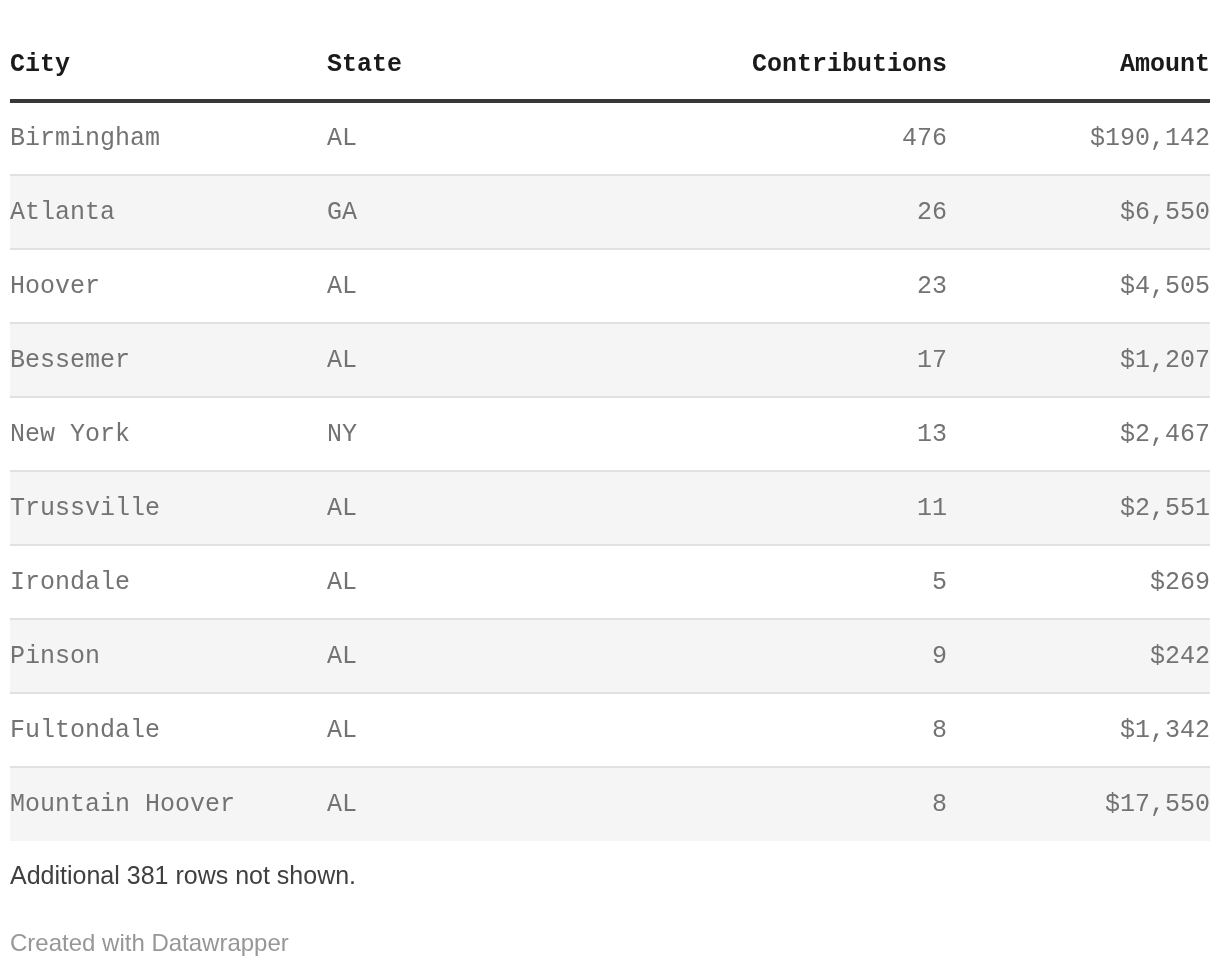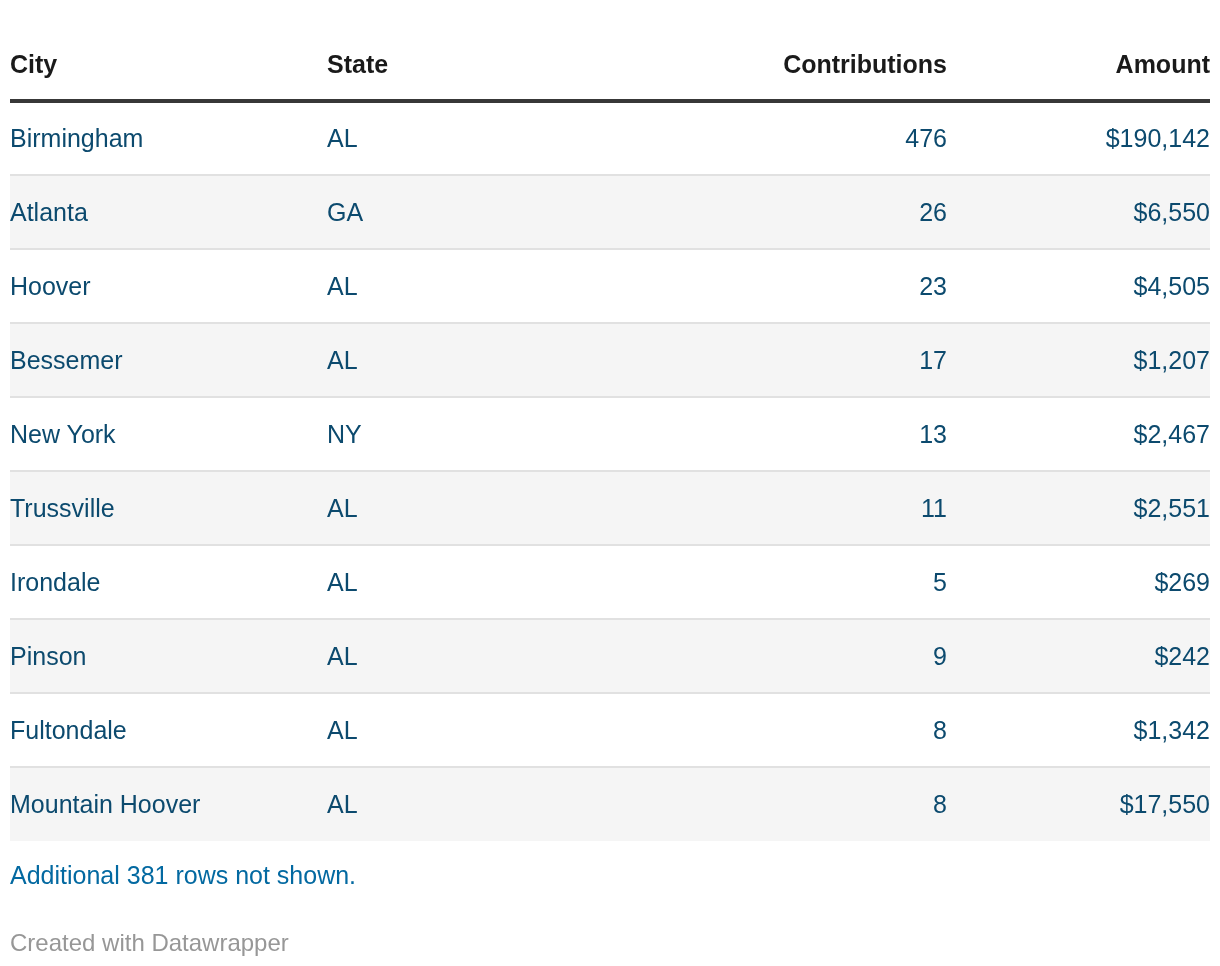--- a/index.html
+++ b/index.html
@@ -15,57 +15,58 @@
     background: #ffffff;
     overflow: hidden;
   }
   .table-wrap {
     margin: 30px 10px 0 10px;
   }
   table.dw-table {
     width: 1200px;
     border-collapse: collapse;
     table-layout: fixed;
+    font-family: Liberation Mono, monospace;
   }
   col.c1 { width: 317px; }
   col.c2 { width: 330px; }
   col.c3 { width: 290px; }
   col.c4 { width: 263px; }
   table.dw-table th {
     height: 71px;
     box-sizing: border-box;
     font-size: 25px;
     font-weight: 700;
     color: #1a1a1a;
     border-bottom: 4px solid #383838;
     vertical-align: middle;
     padding: 0;
   }
   table.dw-table td {
     height: 74px;
     box-sizing: border-box;
     font-size: 25px;
     font-weight: 400;
-    color: #0c4a6e;
+    color: #737373;
     vertical-align: middle;
     padding: 0;
   }
   tbody tr + tr td {
     border-top: 2px solid #e1e1e1;
   }
   tbody tr:nth-child(even) {
     background: #f5f5f5;
   }
   th.al, td.al { text-align: left;  padding-left: 18px; }
   th.ar, td.ar { text-align: right; padding-right: 16px; }
   .table-note {
     margin: 19px 10px 0 10px;
     font-size: 25px;
     line-height: 30px;
-    color: #0369a1;
+    color: #404040;
   }
   .attribution {
     margin: 40px 10px 0 10px;
     font-size: 24px;
     line-height: 26px;
     color: #979797;
   }
 </style>
 </head>
 <body>

